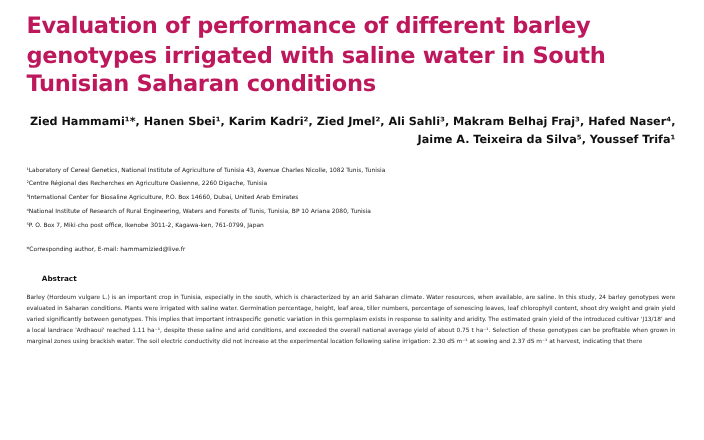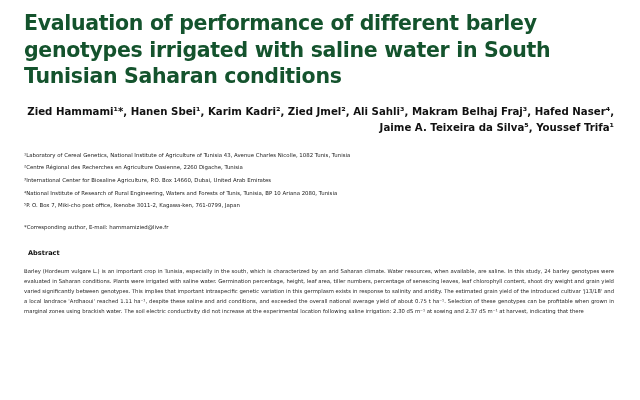--- a/index.html
+++ b/index.html
@@ -21,21 +21,21 @@
     box-sizing: border-box;
     padding: 10px 26px 0 24px;
     background: #ffffff;
   }
   .title {
     font-family: "DejaVu Sans", sans-serif;
     font-weight: bold;
     font-size: 20.5px;
     line-height: 1.30;
     letter-spacing: -0.3px;
-    color: #14532d;
+    color: #be185d;
     margin: 0 0 14px 0;
     max-width: 600px;
   }
   .authors {
     font-family: "DejaVu Sans", sans-serif;
     font-weight: bold;
     font-size: 10.2px;
     line-height: 1.62;
     color: #111111;
     margin: 0 0 12px 0;
@@ -59,21 +59,21 @@
     font-size: 5.4px;
     line-height: 1.5;
     color: #1a1a1a;
     margin: 0 0 18px 0;
   }
   .abstract-heading {
     font-family: "DejaVu Sans", sans-serif;
     font-weight: bold;
     font-size: 6.6px;
     color: #111111;
-    margin: 0 0 9px 4px;
+    margin: 0 0 9px 14px;
   }
   .abstract-body {
     font-family: "DejaVu Sans", sans-serif;
     font-size: 5.3px;
     line-height: 1.92;
     color: #1f1f1f;
     text-align: justify;
     max-width: 592px;
   }
 </style>

